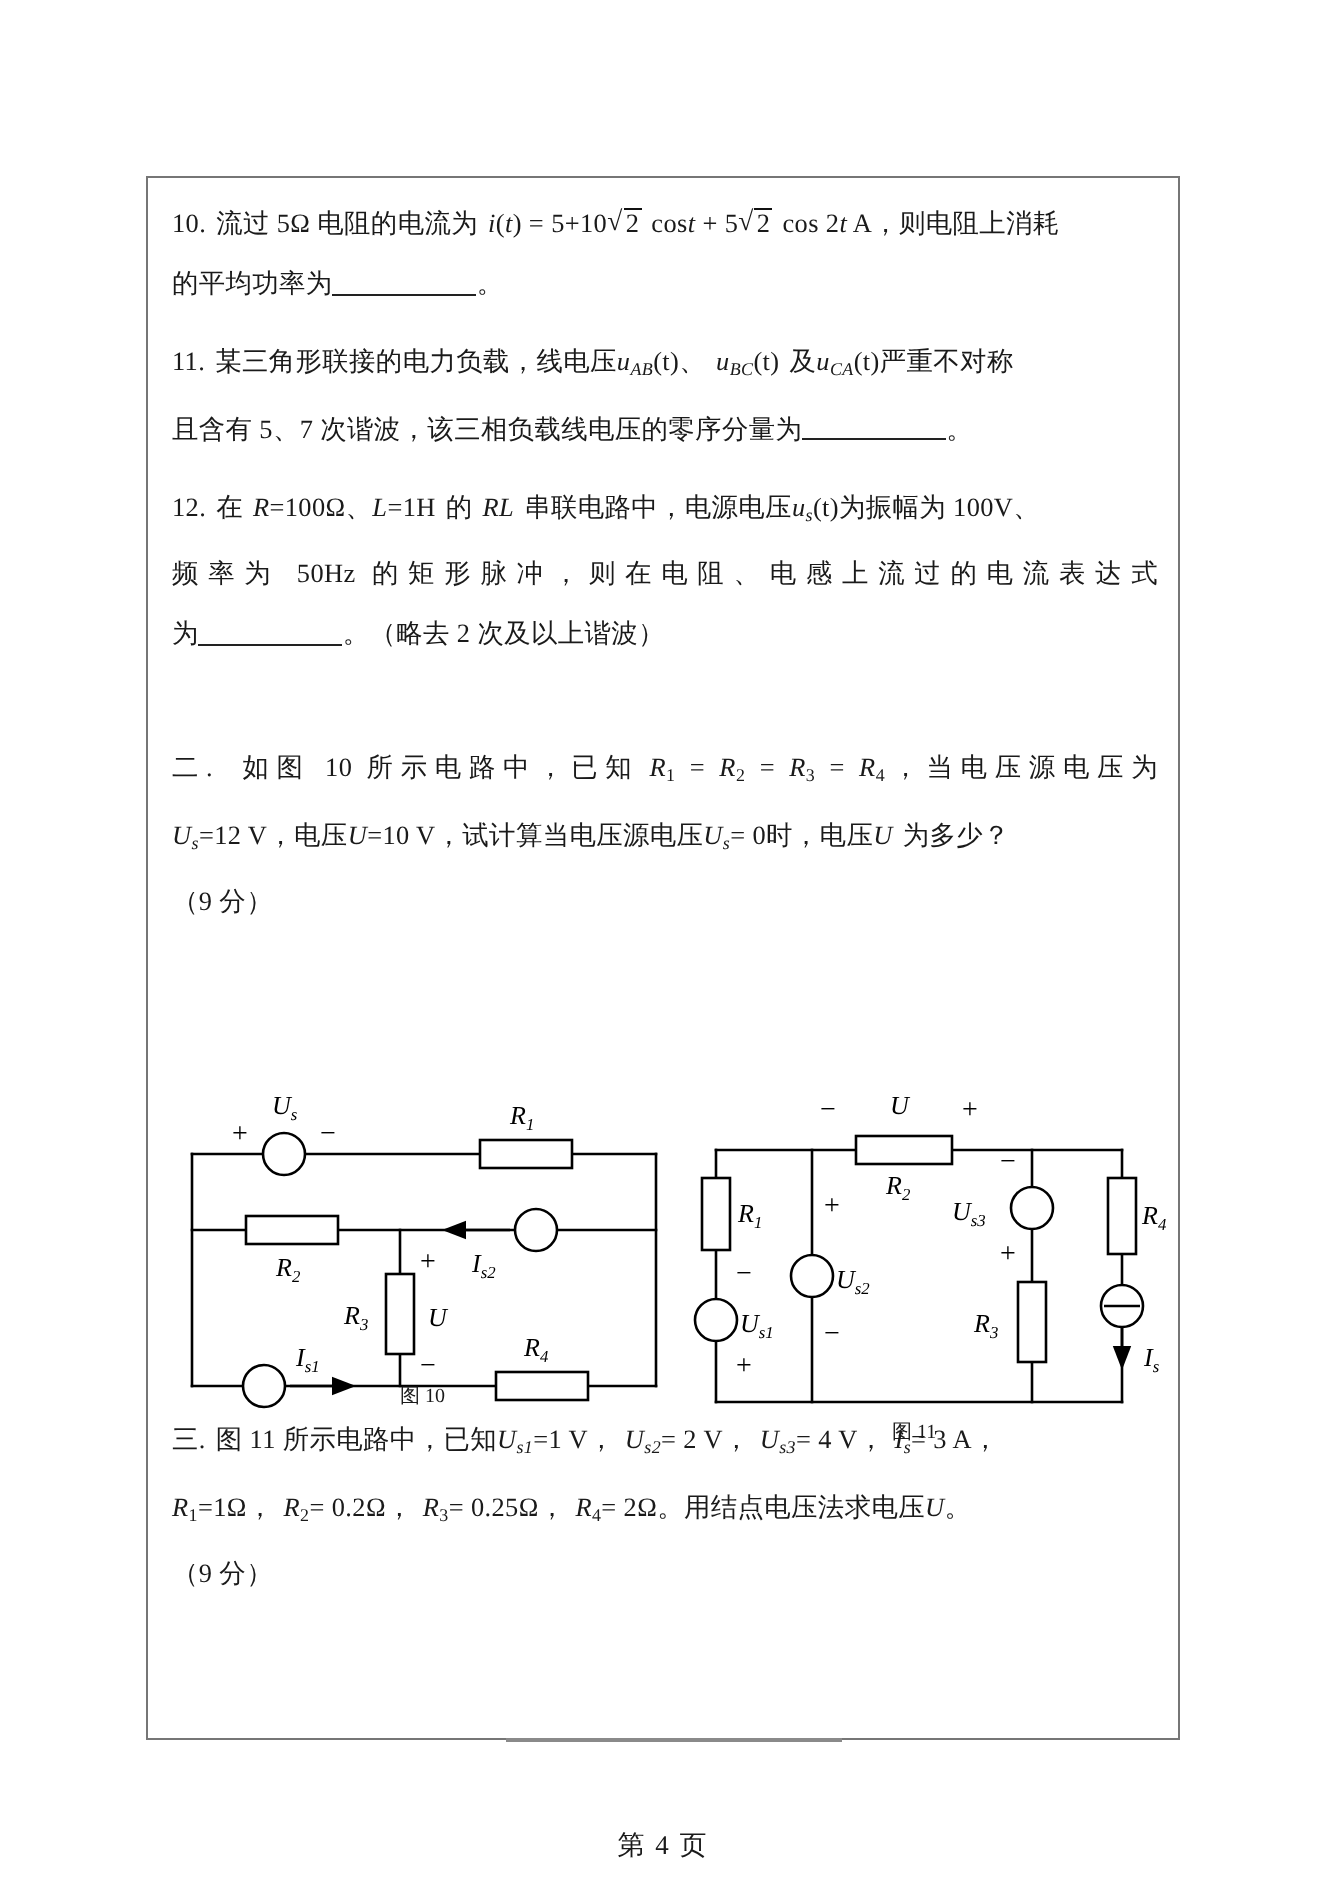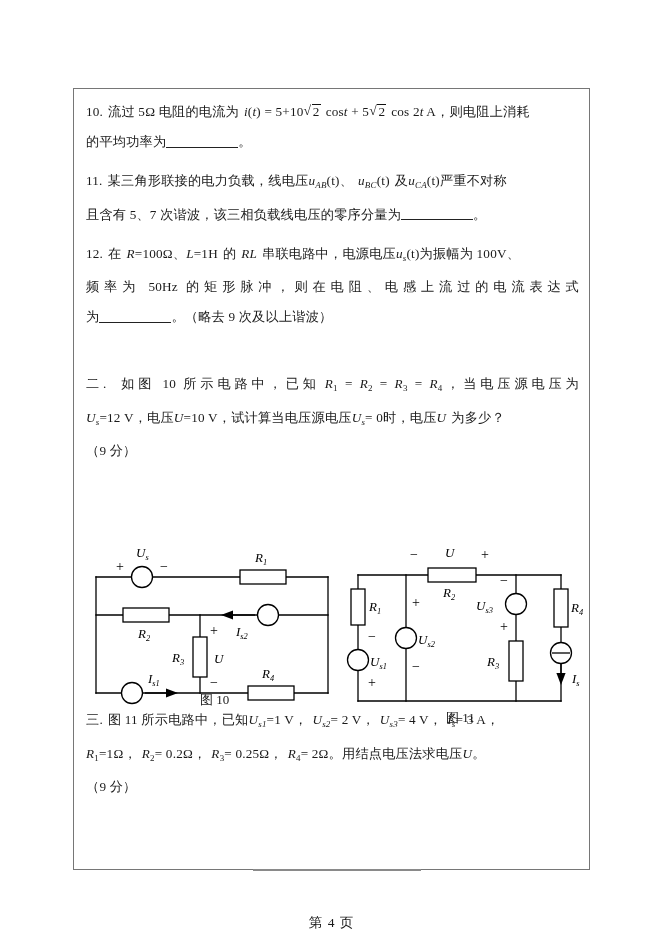--- a/index.html
+++ b/index.html
@@ -94,21 +94,21 @@
   .figures {
     position: absolute;
     left: 0;
     top: 420px;
     width: 493px;
     height: 210px;
   }
   .fig { position: absolute; }
   .fig-caption {
     position: absolute;
-    font-size: 13px;
+    font-size: 10px;
     color: #1a1a1a;
     white-space: nowrap;
   }
   svg { display: block; overflow: visible; }
   svg text { font-family: "Liberation Serif", serif; fill: #000; }
   .lbl  { font-size: 13px; font-style: italic; }
   .lbls { font-size: 8.4px; font-style: italic; }
   .sign { font-size: 14px; font-style: normal; }
 
   
@@ -147,21 +147,21 @@
       </p>
 
       <p class="q">
         <span class="line"><span>11.</span><span class="sp"></span><span>某三角形联接的电力负载，线电压</span><span class="mi">u</span><span class="sub">AB</span><span class="mu">(t)</span><span>、</span><span class="sp"></span><span class="mi">u</span><span class="sub">BC</span><span class="mu">(t)</span><span class="sp"></span><span>及</span><span class="mi">u</span><span class="sub">CA</span><span class="mu">(t)</span><span>严重不对称</span></span>
         <span class="line"><span>且含有 5、7 次谐波，该三相负载线电压的零序分量为</span><span class="blank"></span><span>。</span></span>
       </p>
 
       <p class="q">
         <span class="line"><span>12.</span><span class="sp"></span><span>在</span><span class="sp"></span><span class="mi">R</span><span class="mu">=100Ω</span><span>、</span><span class="mi">L</span><span class="mu">=1H</span><span class="sp"></span><span>的</span><span class="sp"></span><span class="mi">RL</span><span class="sp"></span><span>串联电路中，电源电压</span><span class="mi">u</span><span class="sub">s</span><span class="mu">(t)</span><span>为振幅为 100V、</span></span>
         <span class="line just">频率为 50Hz 的矩形脉冲，则在电阻、电感上流过的电流表达式</span>
-        <span class="line"><span>为</span><span class="blank"></span><span>。（略去 9 次及以上谐波）</span></span>
+        <span class="line"><span>为</span><span class="blank"></span><span>。（略去 2 次及以上谐波）</span></span>
       </p>
 
       <div style="height:28px"></div>
 
       <p class="q">
         <span class="line just"><span>二.</span><span class="spw"></span><span>如图 10 所示电路中，已知</span><span class="sp"></span><span class="mi">R<span class="sub up">1</span>
           <span class="mu">=</span> R<span class="sub up">2</span> <span class="mu">=</span> R<span class="sub up">3</span>
           <span class="mu">=</span> R<span class="sub up">4</span></span><span>，当电压源电压为</span></span>
         <span class="line"><span class="mi">U</span><span class="sub">s</span><span class="mu">=12 V</span><span>，电压</span><span class="mi">U</span><span class="mu">=10 V</span><span>，试计算当电压源电压</span><span class="mi">U</span><span class="sub">s</span><span class="mu">= 0</span><span>时，电压</span><span class="mi">U</span><span class="sp"></span><span>为多少？</span></span>
         <span class="line">（9 分）</span>

